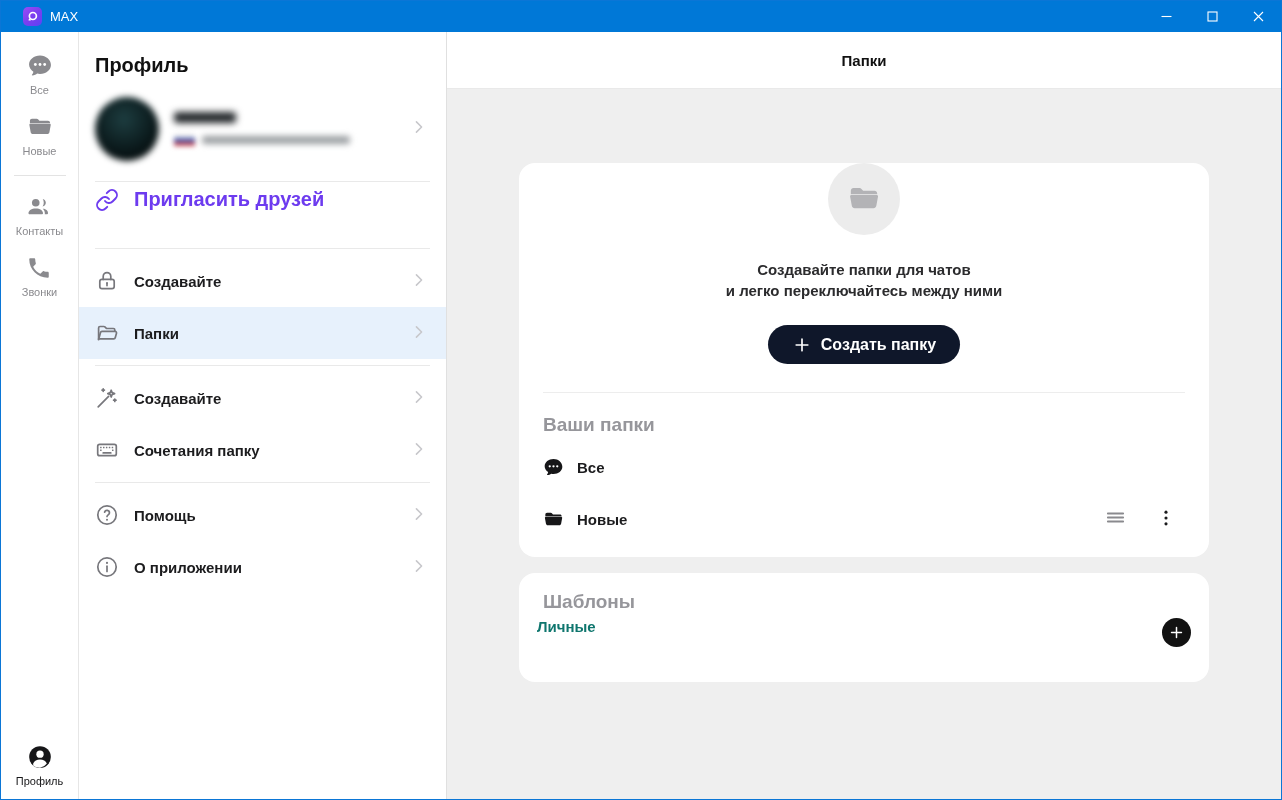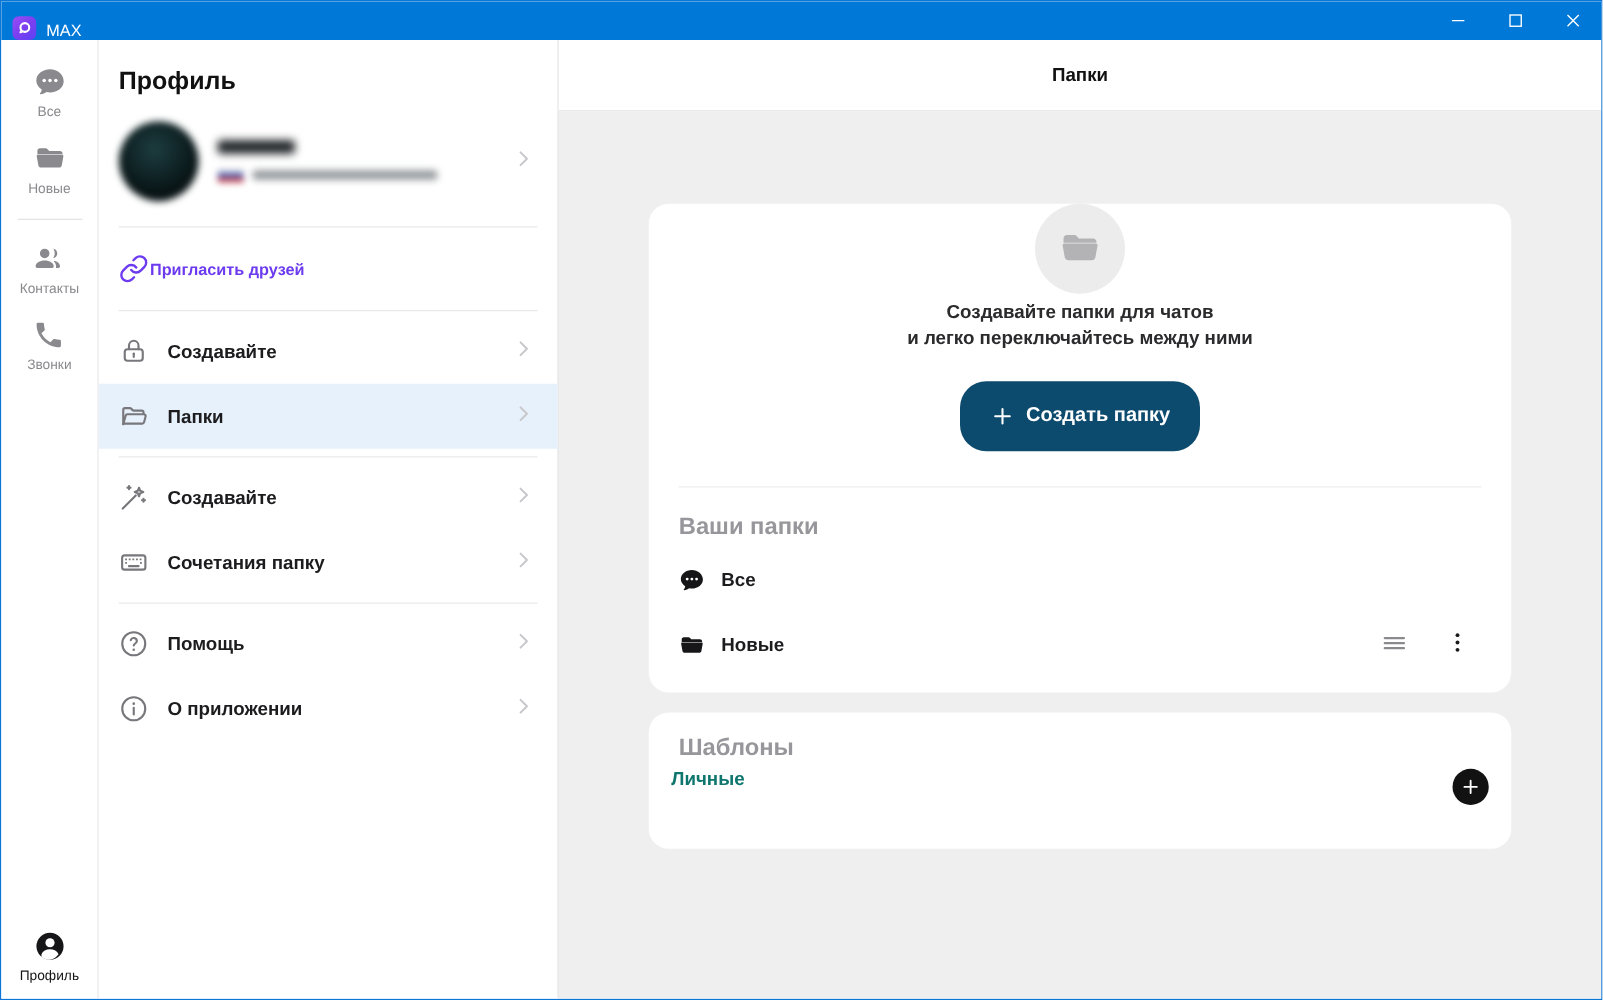--- a/index.html
+++ b/index.html
@@ -1,21 +1,21 @@
 <!DOCTYPE html>
 <html><head>
 <meta charset="utf-8">
 <style>
   * { box-sizing: border-box; margin: 0; padding: 0; }
   html,body { width:1282px; height:800px; }
   body { font-family: "Liberation Sans", sans-serif; color:#1c1c1e; background:#fff; }
   .window { width:1282px; height:800px; border:1px solid #0b76d6; display:flex; flex-direction:column; overflow:hidden; }
 
   
-  .titlebar { height:31px; flex:0 0 31px; background:#0078d7; display:flex; align-items:flex-end; padding-left:9px; }
+  .titlebar { height:31px; flex:0 0 31px; background:#0078d7; display:flex; align-items:center; padding-left:22px; }
   .logo { width:19px; height:19px; border-radius:5px; background:linear-gradient(140deg,#9a4df6 0%,#7b3ff0 50%,#5b43f5 100%); display:flex; align-items:center; justify-content:center; flex:0 0 19px; }
   .logo svg { width:15px; height:15px; }
   .tb-title { color:#fff; font-size:13px; margin-left:8px; }
   .tb-controls { margin-left:auto; display:flex; height:100%; }
   .tb-btn { width:46px; height:100%; display:flex; align-items:center; justify-content:center; cursor:pointer; }
   .tb-btn svg { width:11px; height:11px; stroke:#fff; stroke-width:1.1; fill:none; }
 
   
   .app { flex:1; display:flex; min-height:0; }
 
@@ -41,34 +41,34 @@
   .blur-flag { width:21px; height:13px; border-radius:2px; overflow:hidden; filter:blur(2.5px); display:flex; flex-direction:column; }
   .blur-flag i { flex:1; display:block; }
   .blur-flag i:nth-child(1){ background:#e8e8ea; } .blur-flag i:nth-child(2){ background:#4a5fb0; } .blur-flag i:nth-child(3){ background:#c24a57; }
   .blur-num { width:148px; height:8px; border-radius:3px; background:#9a9ea1; filter:blur(3px); }
   .divider { height:1px; background:#e9e9e9; margin:6px 16px; flex:0 0 1px; }
   .menu-row { height:52px; flex:0 0 52px; display:flex; align-items:center; padding:0 16px; gap:15px; font-size:15px; font-weight:600; color:#1c1c1e; cursor:pointer; }
   .menu-row svg { width:24px; height:24px; flex:0 0 24px; color:#77777c; }
   .menu-row.selected { background:#e7f1fc; }
   .menu-row .chev { margin-left:auto; }
   .chev svg { width:22px; height:22px; color:#c7c7cb !important; }
-  .invite-row { height:54px; flex:0 0 54px; display:flex; align-items:center; padding:0 16px; gap:1px; font-size:13px; font-weight:600; color:#6d3bef; cursor:pointer; }
+  .invite-row { height:54px; flex:0 0 54px; display:flex; align-items:flex-start; padding:0 16px; gap:15px; font-size:20px; font-weight:600; color:#6d3bef; cursor:pointer; }
   .invite-row svg { width:24px; height:24px; color:#6d3bef; }
   .profile-chev { margin-left:auto; }
   .profile-chev svg { width:22px; height:22px; color:#c7c7cb; }
 
   
   .main { flex:1; background:#efefef; display:flex; flex-direction:column; min-width:0; }
   .main-header { height:57px; flex:0 0 57px; background:#fff; border-bottom:1px solid #e9e9e9; display:flex; align-items:center; justify-content:center; font-size:15px; font-weight:700; color:#111; }
   .main-content { flex:1; overflow:hidden; padding-top:48px; }
   .card { width:690px; margin:0 auto; background:#fff; border-radius:16px; }
   .empty-circle { width:72px; height:72px; border-radius:50%; background:#ececec; margin:26px auto 0; display:flex; align-items:center; justify-content:center; }
   .empty-circle svg { width:34px; height:34px; color:#b3b3b6; }
-  .empty-text { text-align:center; margin-top:4px; font-size:15px; line-height:21px; color:#2b2b2d; font-weight:600; }
-  .create-btn { display:flex; align-items:center; gap:9px; margin:24px auto 0; background:#0c4a6e; color:#fff; border:none; border-radius:21px; height:56px; padding:0 24px; font-size:16px; font-weight:700; cursor:pointer; font-family:inherit; }
+  .empty-text { text-align:center; margin-top:24px; font-size:15px; line-height:21px; color:#2b2b2d; font-weight:600; }
+  .create-btn { display:flex; align-items:center; gap:9px; margin:24px auto 0; background:#0f172a; color:#fff; border:none; border-radius:21px; height:39px; padding:0 24px; font-size:16px; font-weight:700; cursor:pointer; font-family:inherit; }
   .create-btn svg { width:20px; height:20px; }
   .card-divider { height:1px; background:#ededed; margin:28px 24px 0; }
   .section-label { font-size:19px; font-weight:700; color:#96969b; padding:21px 24px 5px; }
   .folder-row { height:52px; display:flex; align-items:center; padding:0 24px; gap:13px; font-size:15px; font-weight:600; color:#1c1c1e; cursor:pointer; }
   .folder-row svg.row-icon { width:21px; height:21px; color:#161618; }
   .row-actions { margin-left:auto; display:flex; align-items:center; gap:28px; padding-right:8px; }
   .drag-handle svg { width:23px; height:23px; color:#8a8a8e; }
   .kebab svg { width:22px; height:22px; color:#1b1b1d; }
   .card1 { padding-bottom:12px; }
   .card2 { margin-top:16px; padding-bottom:8px; }

